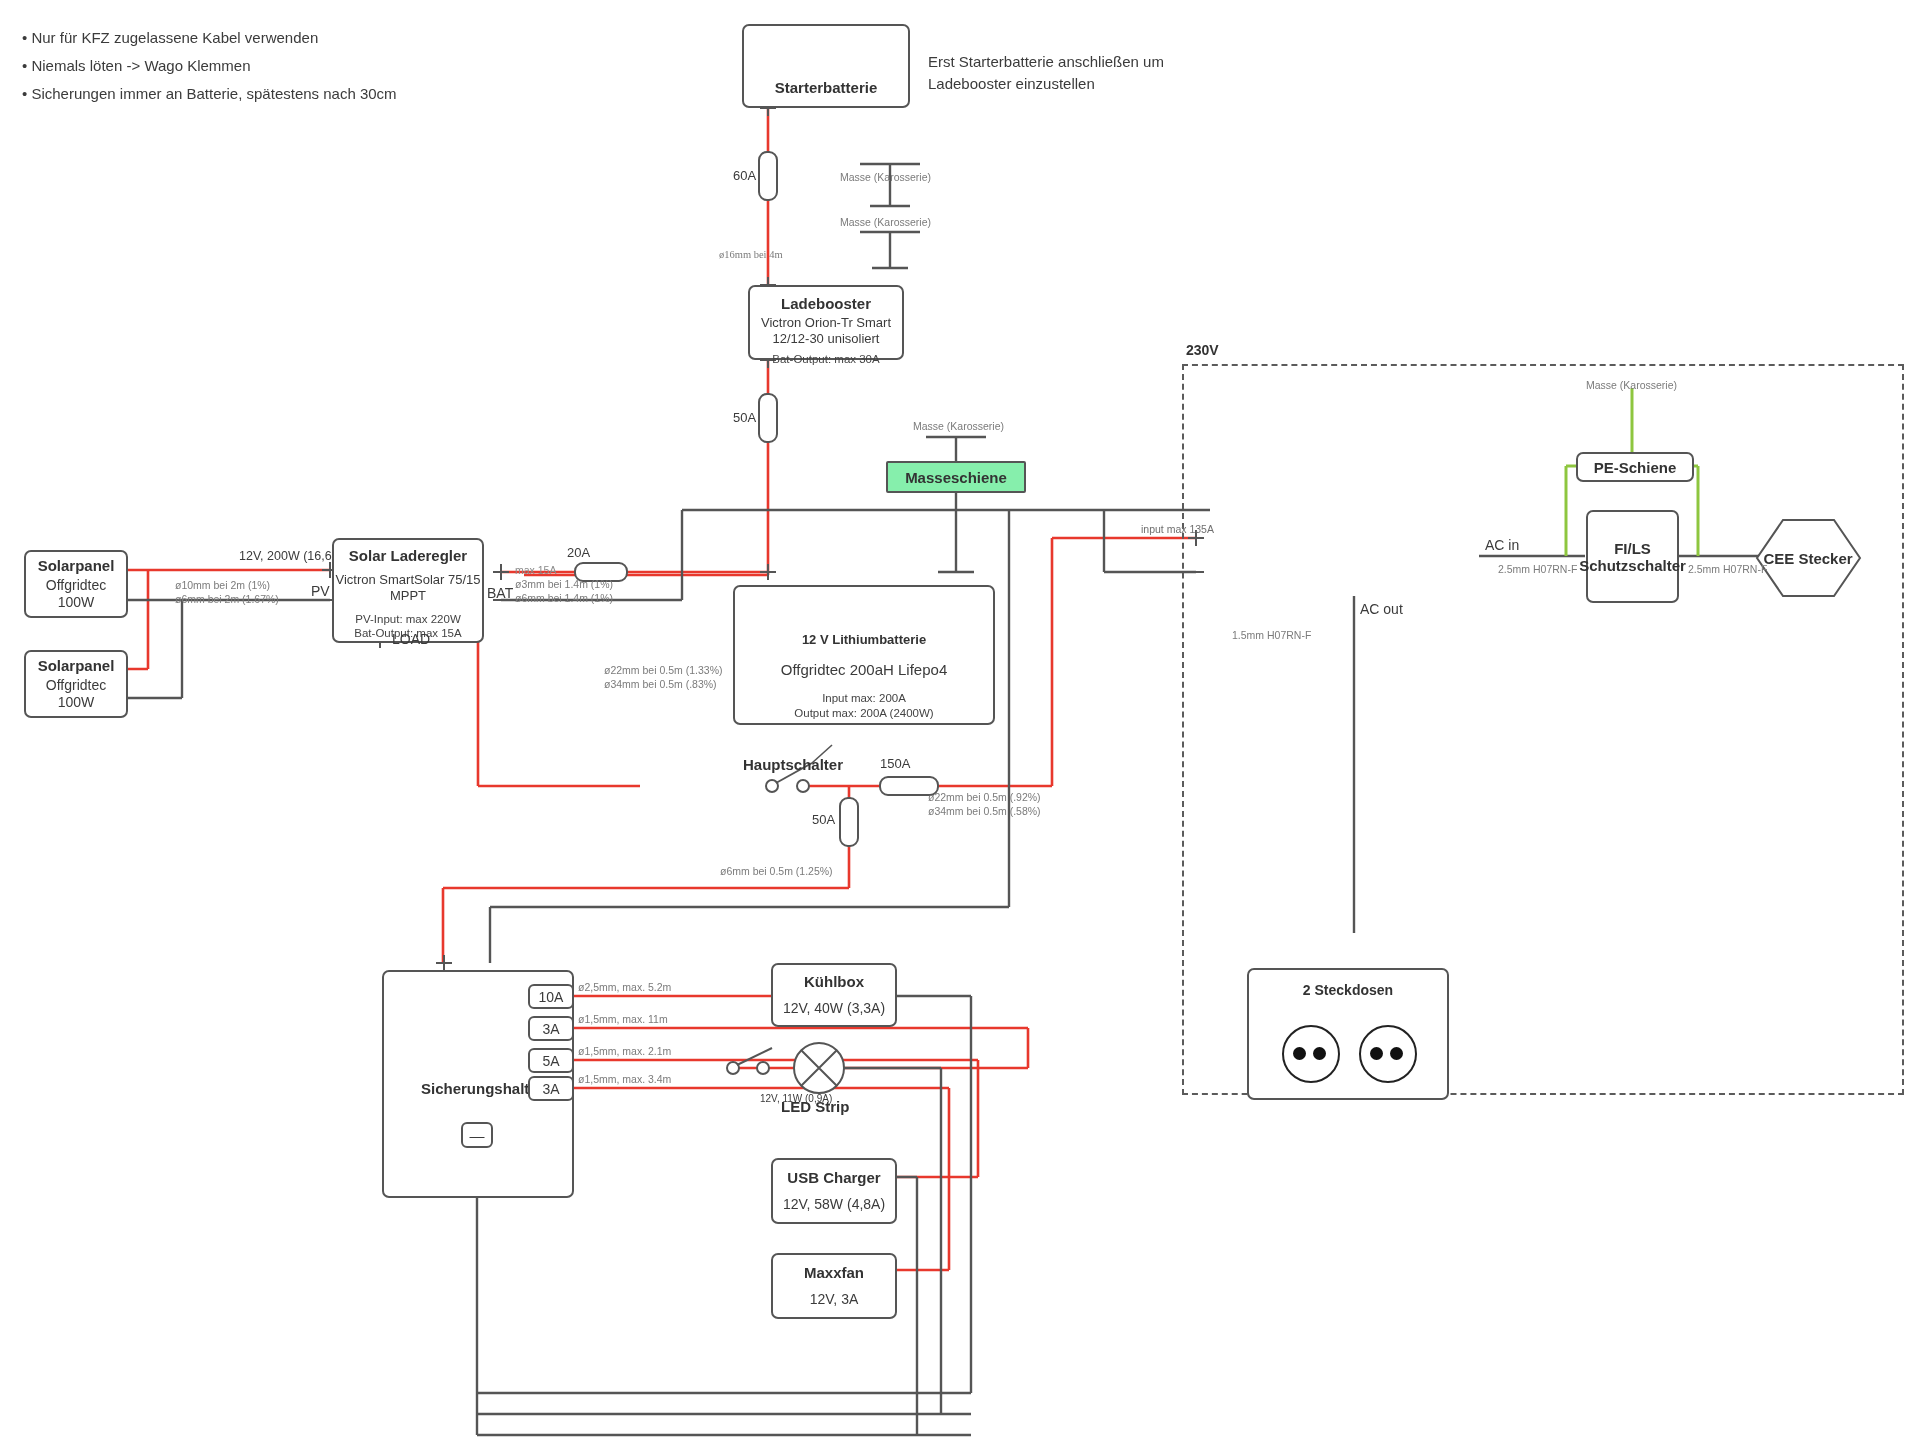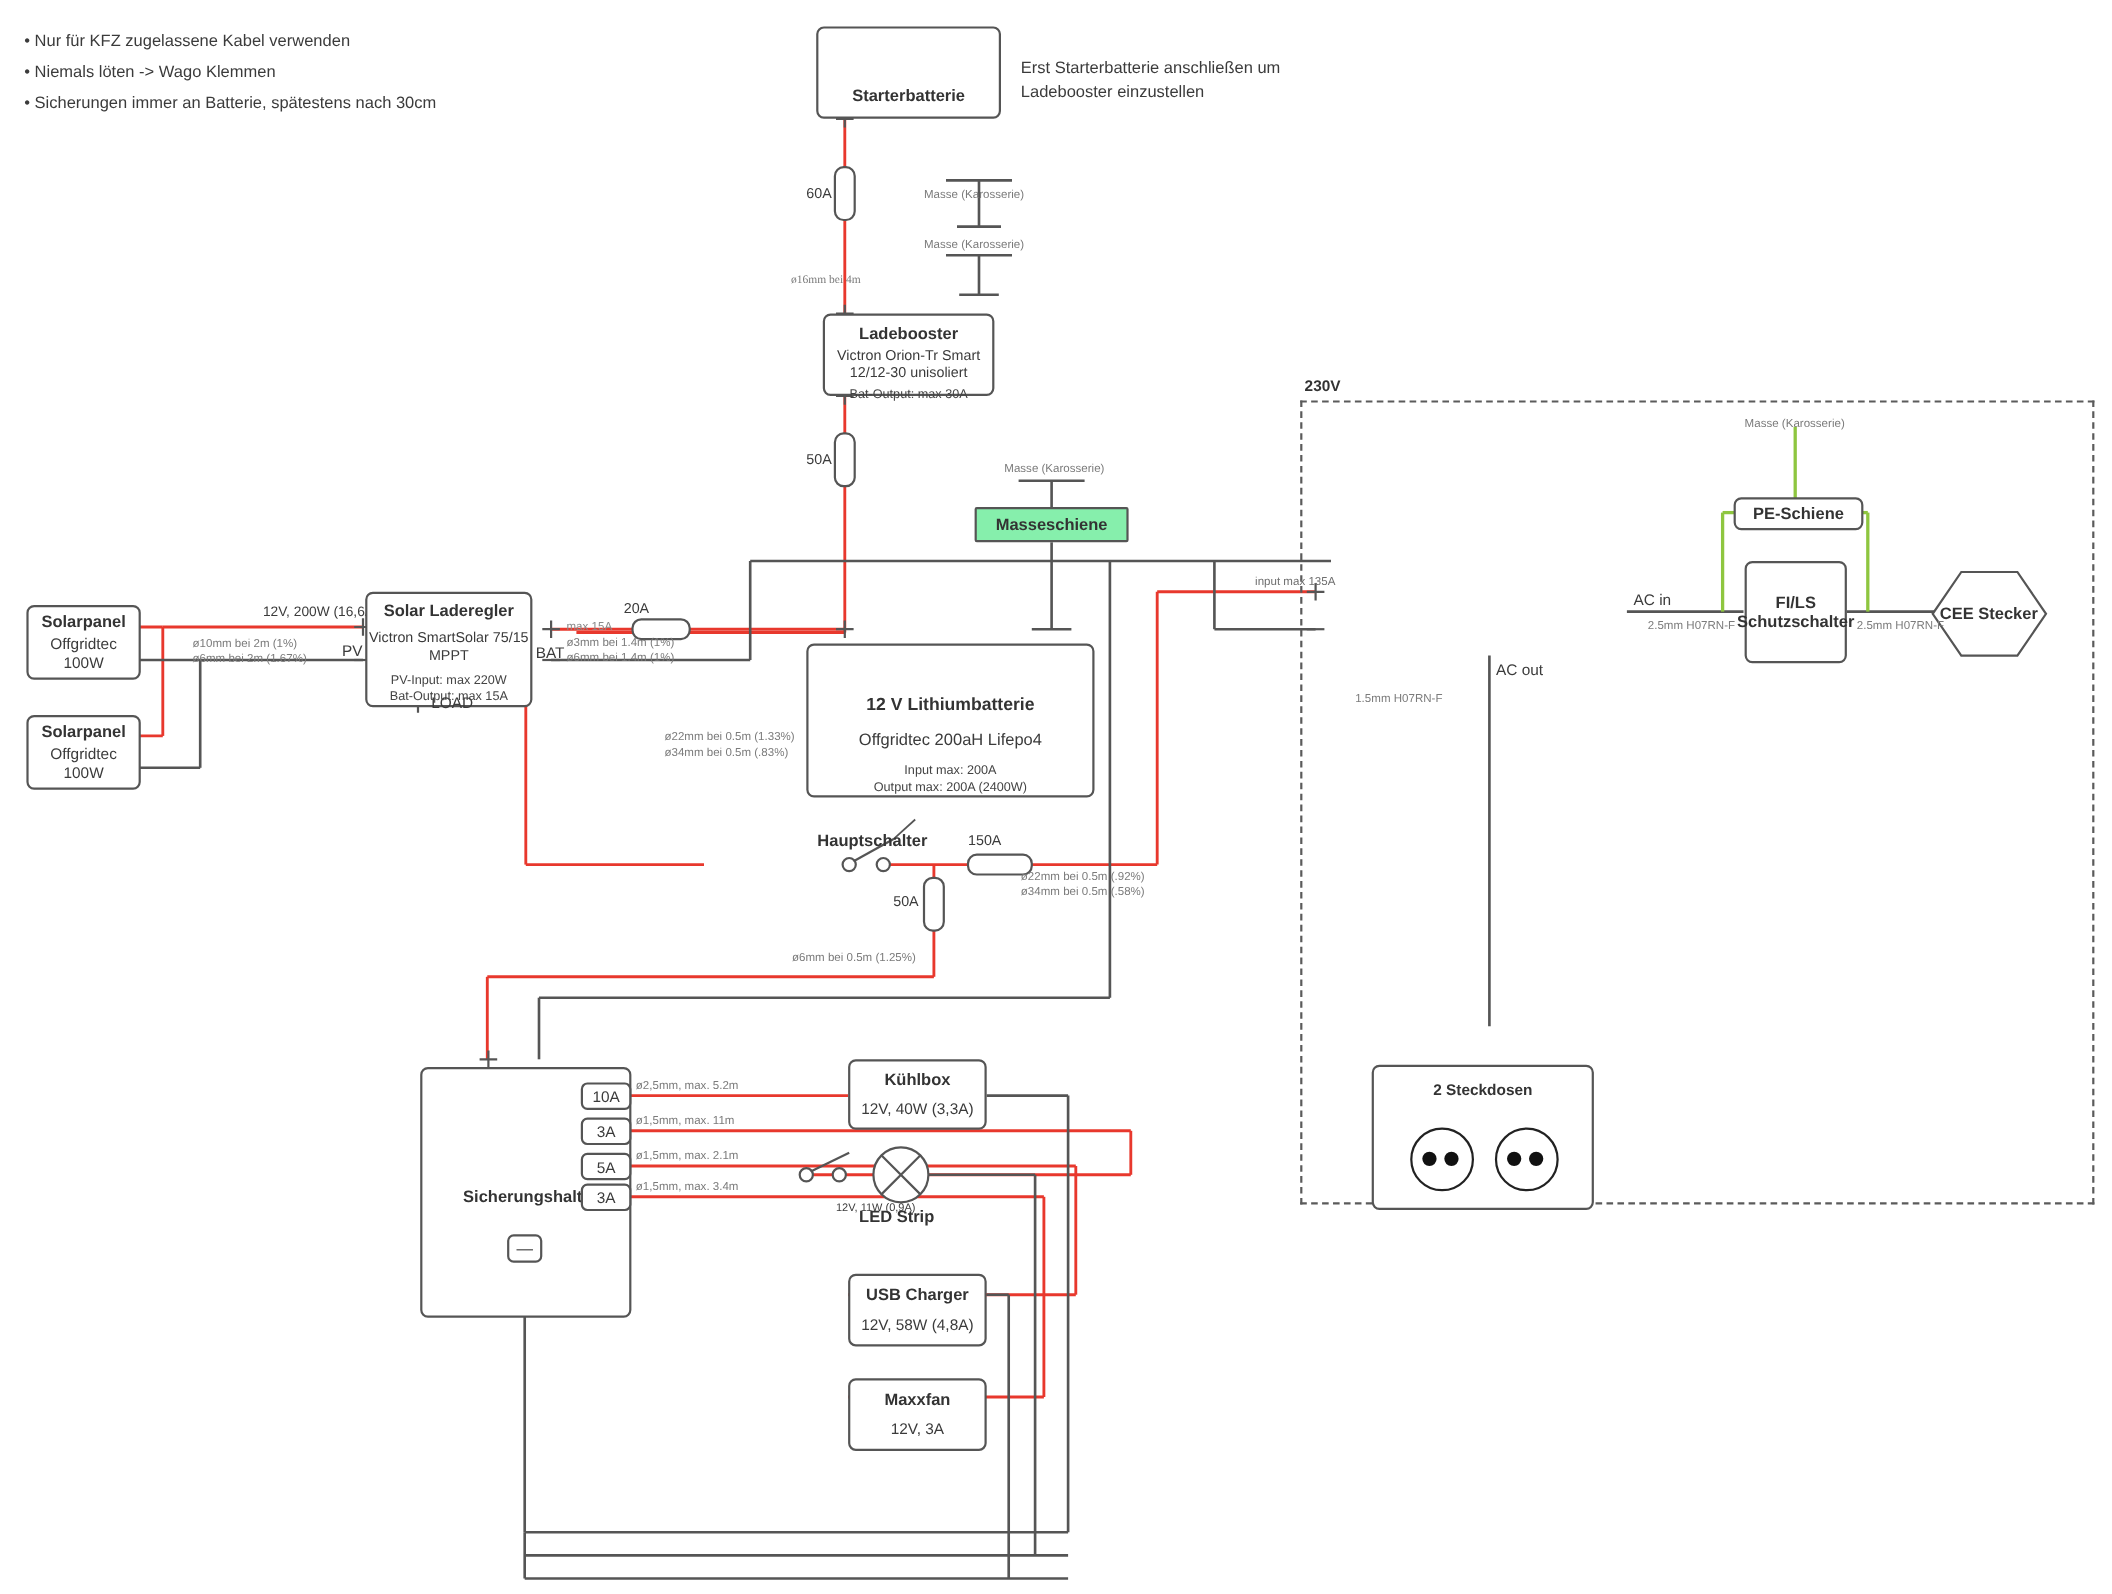--- a/index.html
+++ b/index.html
@@ -265,21 +265,21 @@
   <div class="plain-label" style="left:311px;top:583px;font-size:14px;">PV</div>
   <div class="plain-label" style="left:487px;top:585px;font-size:14px;">BAT</div>
   <div class="plain-label" style="left:392px;top:631px;font-size:14px;">LOAD</div>
 
   <div class="amp" style="left:567px;top:545px;">20A</div>
   <div class="tiny" style="left:515px;top:563px;color:#8a8a8a;">max 15A</div>
   <div class="tiny" style="left:515px;top:577px;">ø3mm bei 1.4m (1%)</div>
   <div class="tiny" style="left:515px;top:591px;">ø6mm bei 1.4m (1%)</div>
 
   <div class="node" style="left:733px;top:585px;width:262px;height:140px;justify-content:flex-start;padding-top:45px;">
-    <div class="ttl" style="font-size:16px;">12 V Lithiumbatterie</div>
+    <div class="ttl" style="font-size:13px;">12 V Lithiumbatterie</div>
     <div class="sub" style="margin-top:14px;">Offgridtec 200aH Lifepo4</div>
     <div class="spec" style="margin-top:11px;">Input max: 200A</div>
     <div class="spec" style="margin-top:0;">Output max: 200A (2400W)</div>
   </div>
   <div class="tiny" style="left:604px;top:663px;">ø22mm bei 0.5m (1.33%)</div>
   <div class="tiny" style="left:604px;top:677px;">ø34mm bei 0.5m (.83%)</div>
 
   <div class="bold-label" style="left:743px;top:756px;">Hauptschalter</div>
   <div class="amp" style="left:880px;top:756px;">150A</div>
   <div class="amp" style="left:812px;top:812px;">50A</div>

